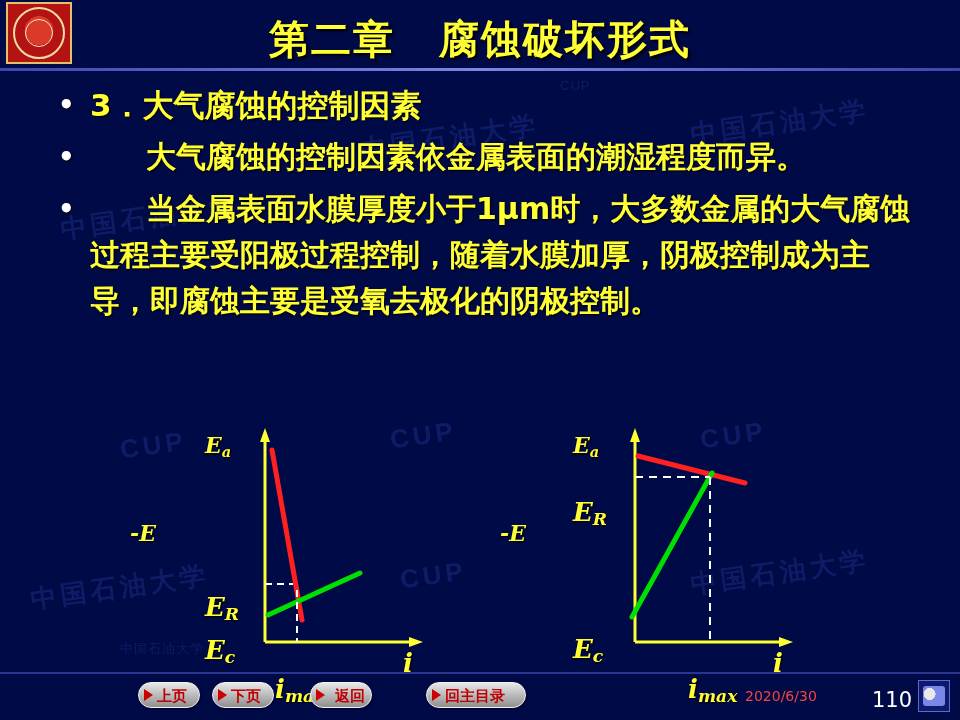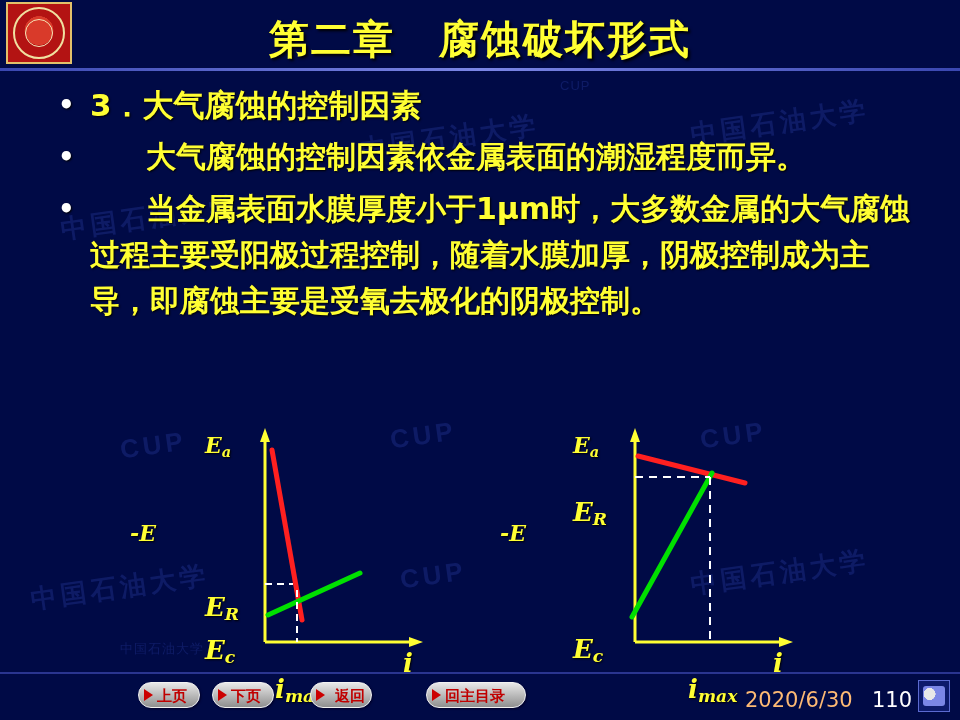--- a/index.html
+++ b/index.html
@@ -161,23 +161,23 @@
     left: 5px; top: 50%;
     transform: translateY(-50%);
     width: 0; height: 0;
     border-left: 9px solid #cc0000;
     border-top: 6px solid transparent;
     border-bottom: 6px solid transparent;
   }
   #date {
     position: absolute;
     left: 745px; top: 688px;
-    color: #fdba74;
-    font-family: "DejaVu Sans", sans-serif;
-    font-size: 21px;
+    color: #ef4444;
+    font-family: "DejaVu Sans", sans-serif;
+    font-size: 14px;
   }
   #pageno {
     position: absolute;
     left: 872px; top: 688px;
     color: #ffffff;
     font-family: "DejaVu Sans", sans-serif;
     font-size: 21px;
   }
   #corner-logo {
     position: absolute;

